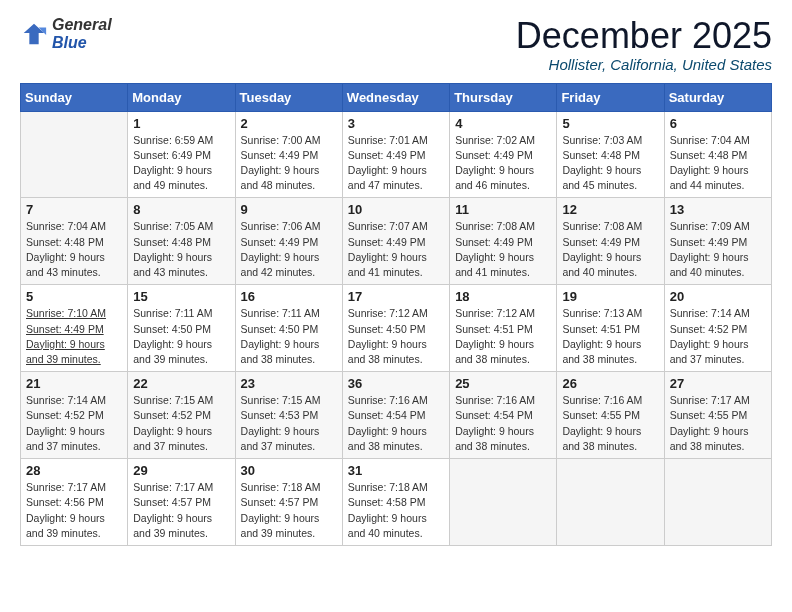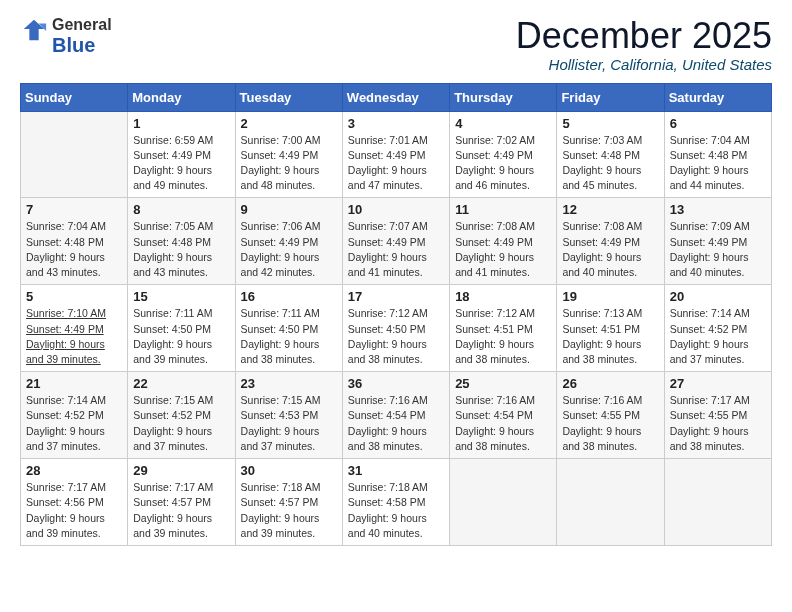--- a/index.html
+++ b/index.html
@@ -11,22 +11,23 @@
       padding: 16px 20px;
     }
     .header {
       display: flex;
       justify-content: space-between;
       align-items: flex-start;
       margin-bottom: 10px;
     }
     .logo {
       display: flex;
-      align-items: flex-start;
+      align-items: center;
       gap: 4px;
+      font-style: italic;
     }
     .logo-icon {
       width: 28px;
       height: 28px;
     }
     .title-block {
       text-align: right;
     }
     .month-title {
       font-size: 36px;
@@ -86,21 +87,21 @@
 <body>
 
 <div class="header">
   <div class="logo">
     <svg class="logo-icon" viewBox="0 0 30 30" xmlns="http://www.w3.org/2000/svg">
       <polygon points="15,4 26,14 20,14 20,26 10,26 10,14 4,14" fill="#3a6abf"></polygon>
       <polygon points="20,8 28,8 28,16" fill="#5588dd"></polygon>
     </svg>
     <div>
       <div style="font-size:16px;font-weight:bold;color:#333;line-height:1.1;">General</div>
-      <div style="font-size:20px;font-weight:bold;color:#2255aa;line-height:1.1;">Blue</div>
+      <div style="font-size:16px;font-weight:bold;color:#2255aa;line-height:1.1;">Blue</div>
     </div>
   </div>
   <div class="title-block">
     <div class="month-title">December 2025</div>
     <div class="location">Hollister, California, United States</div>
   </div>
 </div>
 
 <table class="calendar">
   <thead>
@@ -113,21 +114,21 @@
         <th>Friday</th>
         <th>Saturday</th>
       </tr>
   </thead>
   <tbody id="calendar-body">
   <tr>
         <td class="empty"></td>
         <td>
           <span class="day-number">1</span>
           <div class="day-info" style="white-space: pre-line;">Sunrise: 6:59 AM
-Sunset: 4:49 PM
+Sunset: 6:49 PM
 Daylight: 9 hours
 and 49 minutes.</div>
         </td>
         <td>
           <span class="day-number">2</span>
           <div class="day-info" style="white-space: pre-line;">Sunrise: 7:00 AM
 Sunset: 4:49 PM
 Daylight: 9 hours
 and 48 minutes.</div>
         </td>

